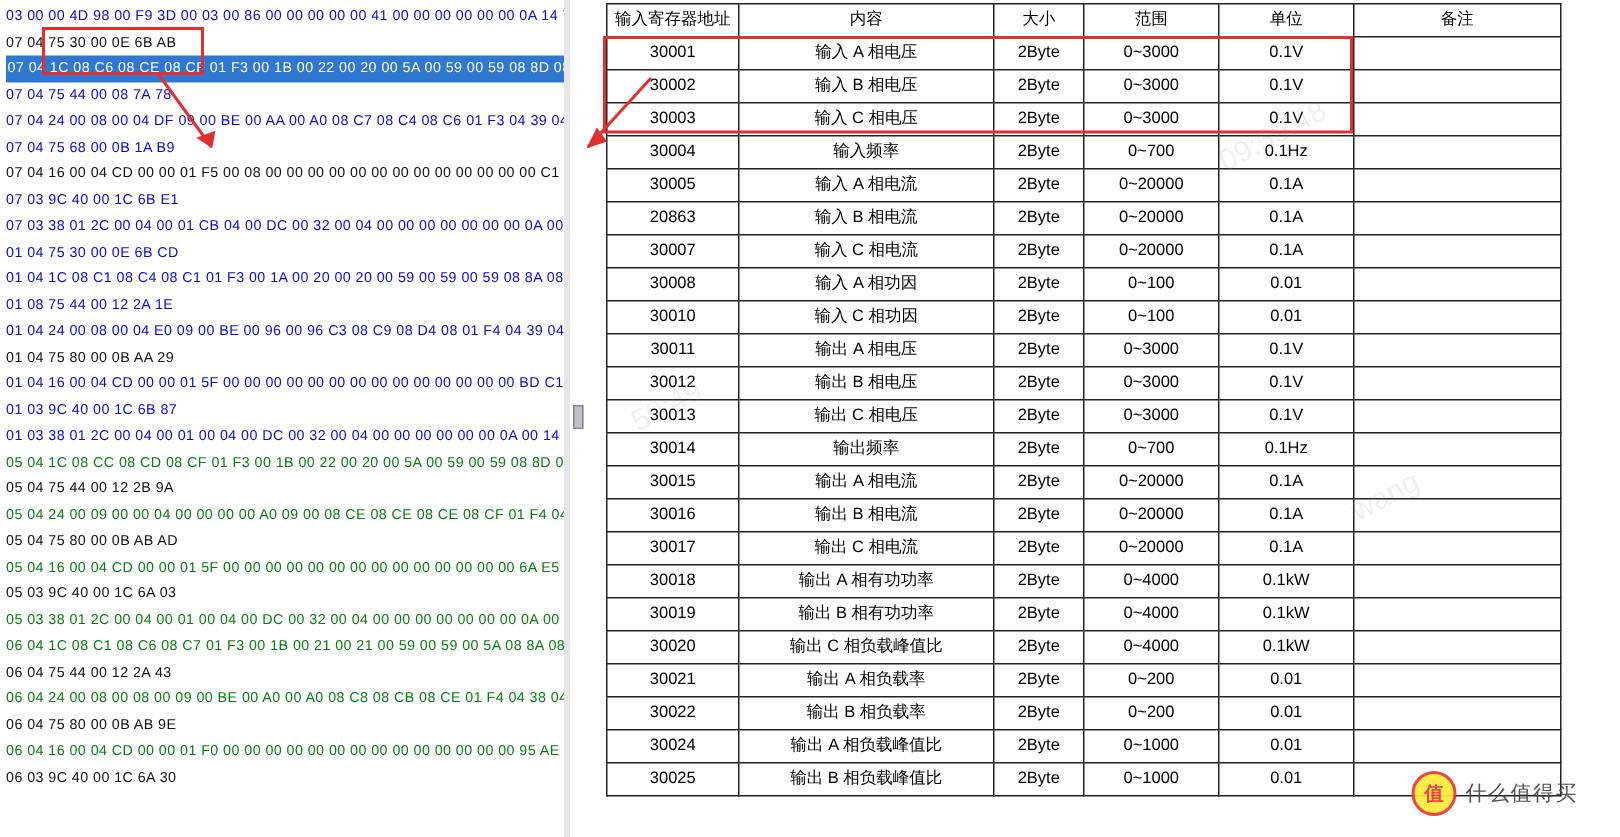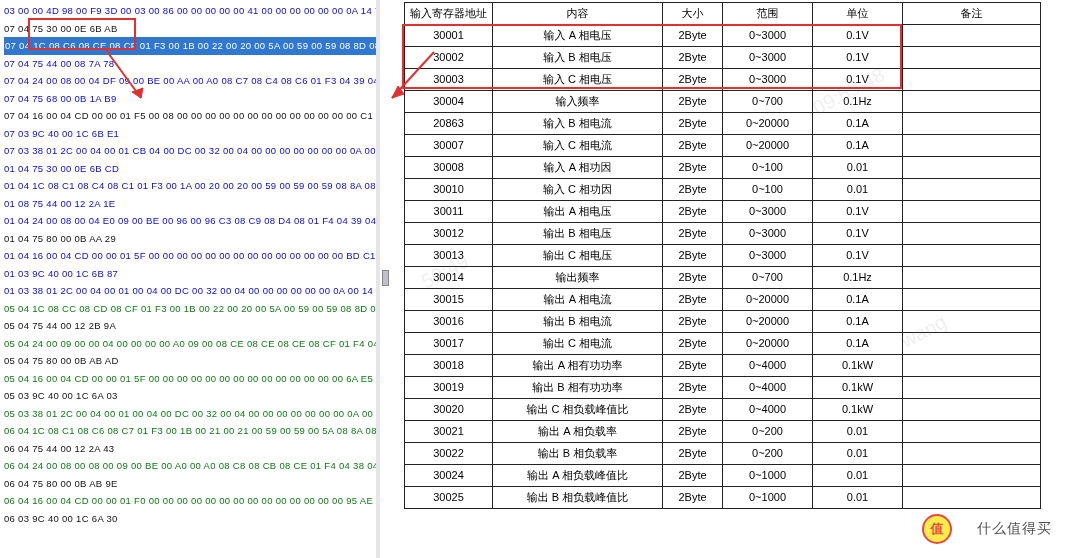--- a/index.html
+++ b/index.html
@@ -98,21 +98,21 @@
     gap: 6px;
     opacity: 0.92;
   }
   .badge .circ {
     width: 26px; height: 26px; border-radius: 50%;
     background: #ffeb3b;
     border: 2px solid #e53935;
     display: flex; align-items: center; justify-content: center;
     font-size: 13px; color: #e53935; font-weight: 700;
   }
-  .badge .txt { font-size: 14px; color: #444; letter-spacing: 1px; margin-left: 19px; }
+  .badge .txt { font-size: 14px; color: #444; letter-spacing: 1px; }
 
   
   .wm {
     position: absolute;
     color: rgba(120,120,120,0.12);
     font-size: 20px;
     transform: rotate(-28deg);
     white-space: nowrap;
     pointer-events: none;
   }
@@ -218,20 +218,28 @@
           </tr>
           <tr>
             <td>30004</td>
             <td>输入频率</td>
             <td>2Byte</td>
             <td>0~700</td>
             <td>0.1Hz</td>
             <td></td>
           </tr>
           <tr>
+            <td>30005</td>
+            <td>输入 A 相电流</td>
+            <td>2Byte</td>
+            <td>0~20000</td>
+            <td>0.1A</td>
+            <td></td>
+          </tr>
+          <tr>
             <td>20863</td>
             <td>输入 B 相电流</td>
             <td>2Byte</td>
             <td>0~20000</td>
             <td>0.1A</td>
             <td></td>
           </tr>
           <tr>
             <td>30007</td>
             <td>输入 C 相电流</td>

